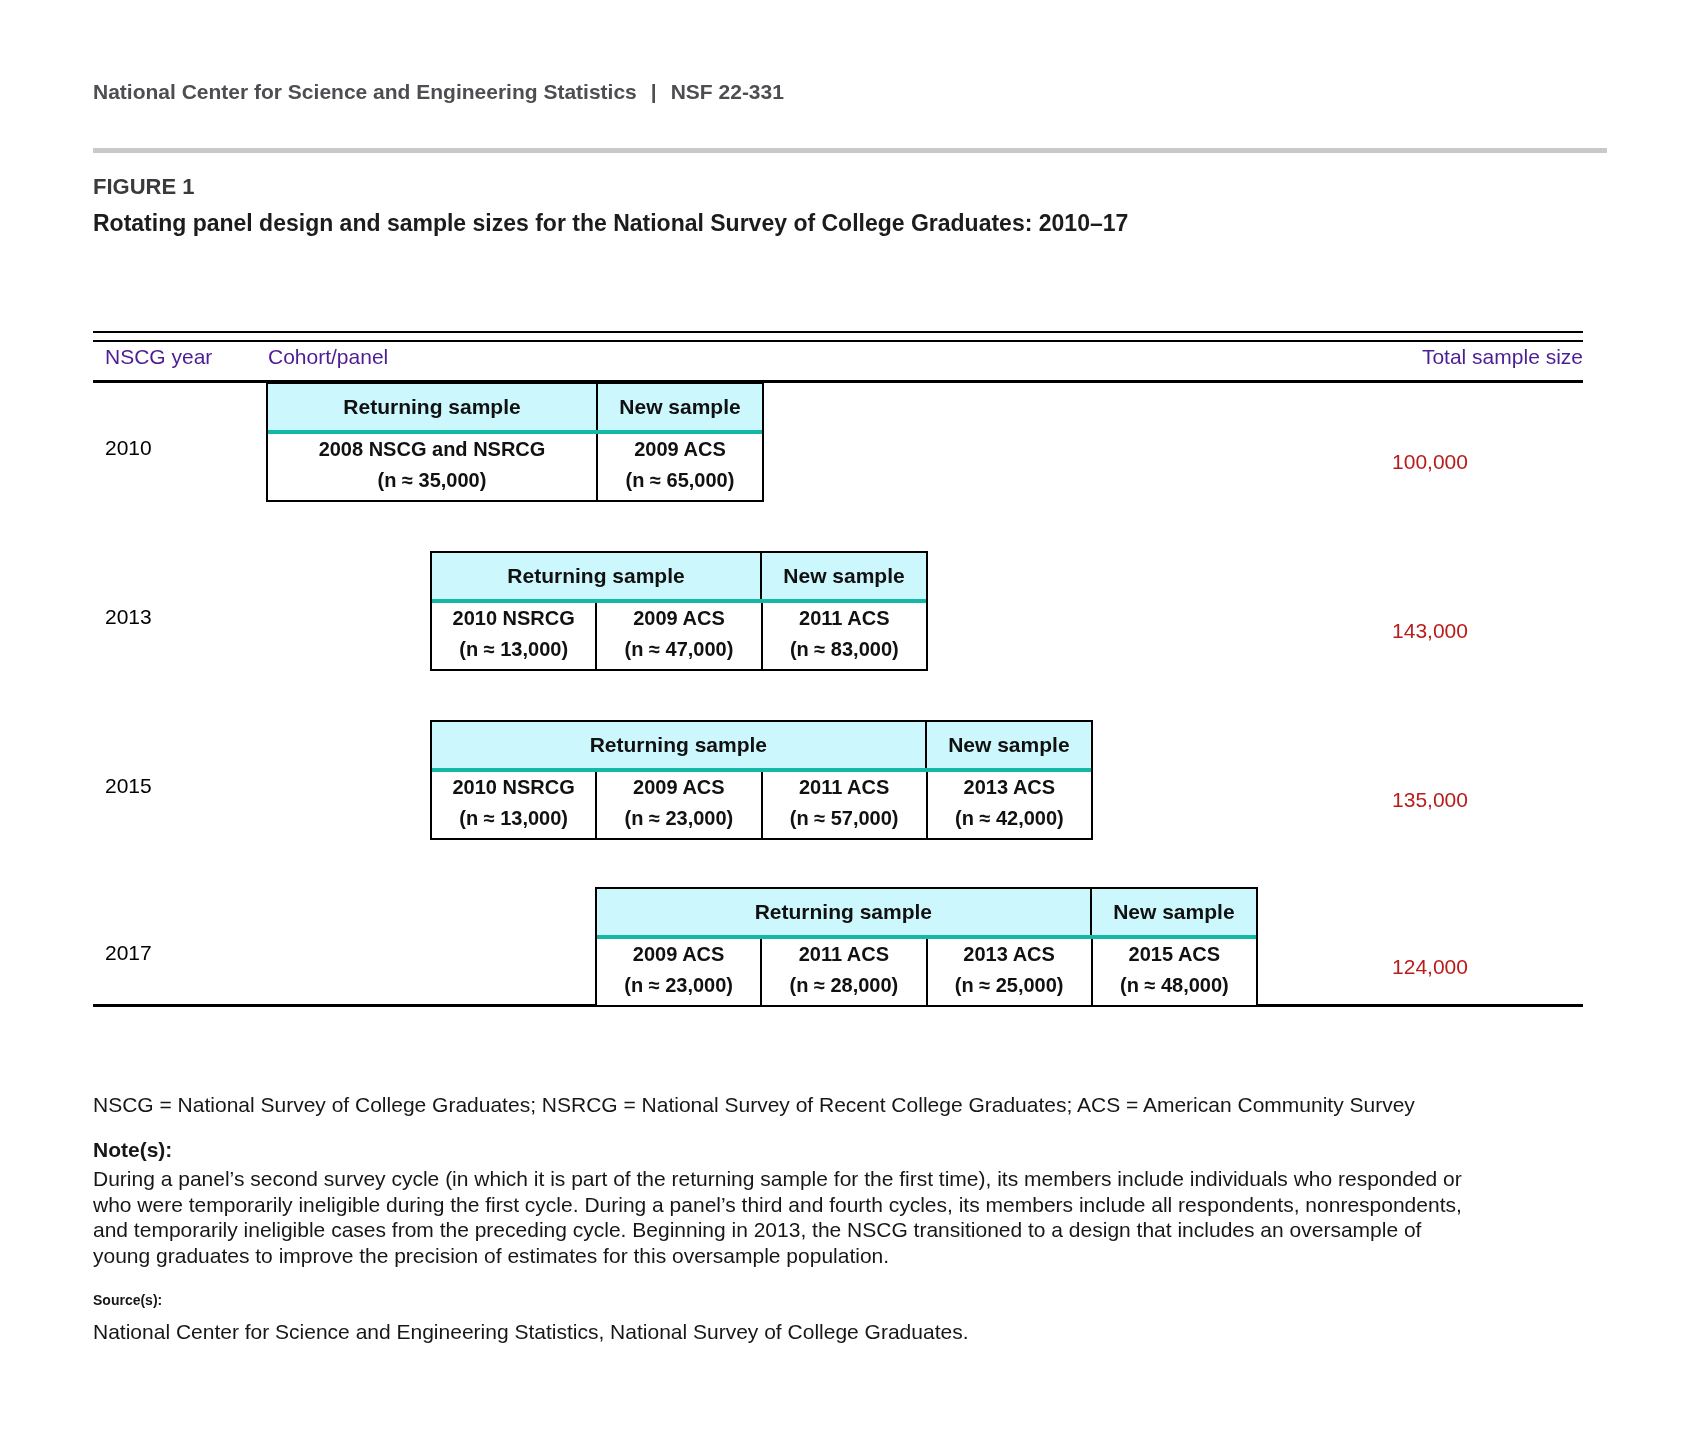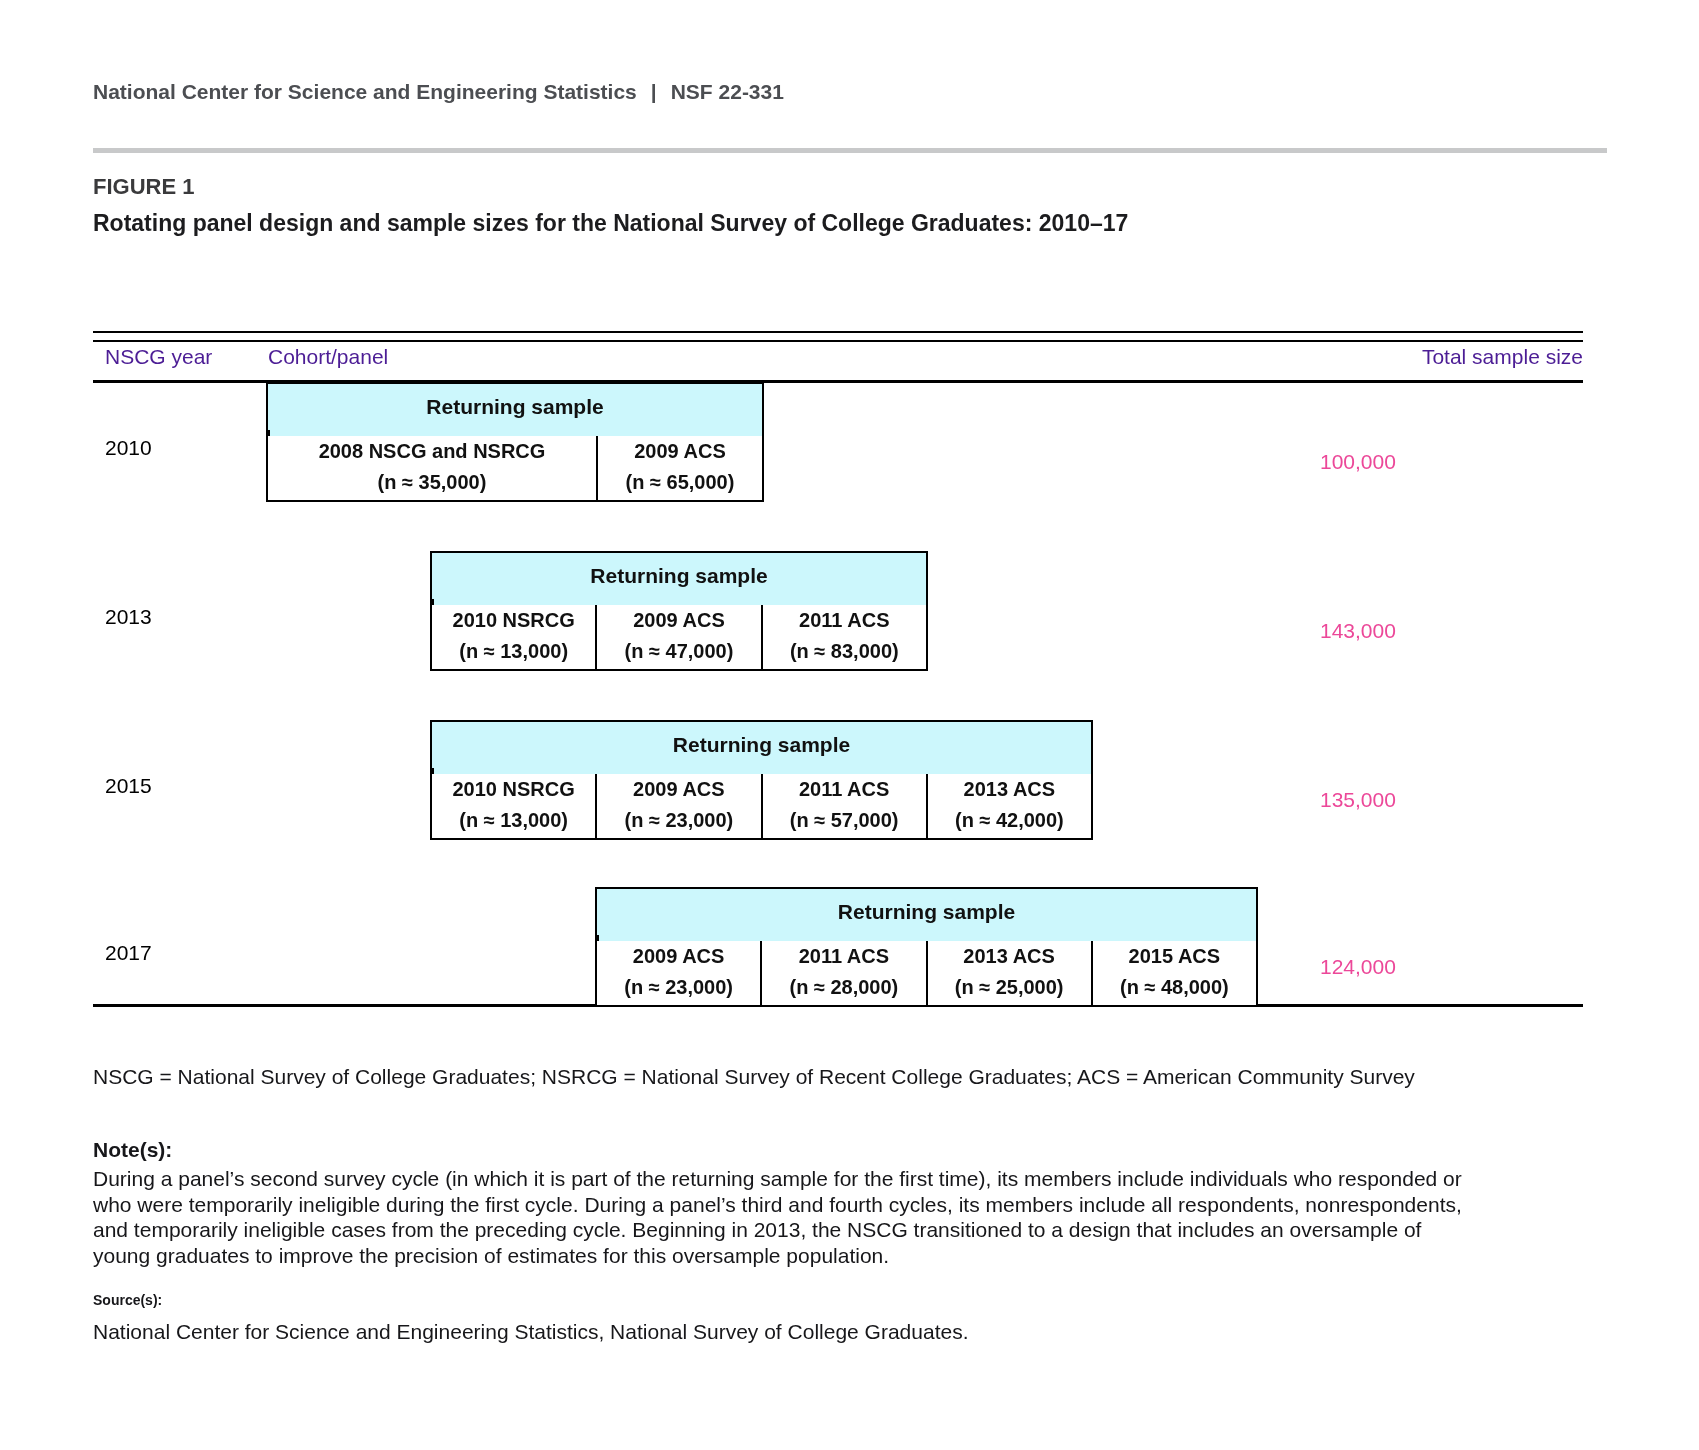--- a/index.html
+++ b/index.html
@@ -30,39 +30,39 @@
   .colhead.year{left:105px;}
   .colhead.cohort{left:268px;}
   .colhead.total{right:116px;text-align:right;}
 
   
   .box{height:116px;border:2px solid #000;background:#fff;display:flex;flex-direction:column;}
   .box-2010{left:266px;top:382px;width:494px;}
   .box-2013{left:430px;top:551px;width:494px;}
   .box-2015{left:430px;top:720px;width:659px;}
   .box-2017{left:595px;top:887px;width:659px;}
-  .bhdr{display:flex;height:46px;border-bottom:6px solid #14b8a6;flex-direction:column;}
+  .bhdr{display:flex;height:46px;border-bottom:4px solid #14b8a6;}
   .bhdr-cell{background:#ccf7fc;text-align:center;line-height:46px;
              font-size:21px;font-weight:bold;color:#111;}
   .bdata{display:flex;height:68px;}
   .bcell{text-align:center;padding-top:0;font-size:20px;font-weight:bold;
          color:#111;line-height:31px;background:#fff;}
   .bhdr-cell + .bhdr-cell, .bcell + .bcell{border-left:2px solid #000;}
   .span1{flex:1 1 0;}
   .span2{flex:2 2 0;}
   .span3{flex:3 3 0;}
 
   .year-label{left:105px;font-size:21px;color:#000000;}
   .yl-2010{top:436px;} .yl-2013{top:605px;} .yl-2015{top:774px;} .yl-2017{top:941px;}
 
-  .total-value{right:159px;width:220px;text-align:left;font-size:21px;color:#ec4899;}
+  .total-value{right:159px;width:220px;text-align:center;font-size:21px;color:#b91c1c;}
   .tv-2010{top:450px;} .tv-2013{top:619px;} .tv-2015{top:788px;} .tv-2017{top:955px;}
 
   
-  .abbrev{left:93px;top:1065px;font-size:21px;white-space:nowrap;}
+  .abbrev{left:93px;top:1093px;font-size:21px;white-space:nowrap;}
   .note-label{left:93px;top:1138px;font-size:21px;font-weight:bold;}
   .note-body{left:93px;top:1166px;font-size:21px;line-height:25.5px;}
   .note-body div{white-space:nowrap;}
   .source-label{left:93px;top:1292px;font-size:14px;font-weight:bold;}
   .source-text{left:93px;top:1320px;font-size:21px;white-space:nowrap;}
 </style>
 </head>
 <body>
 
 <div class="page">

